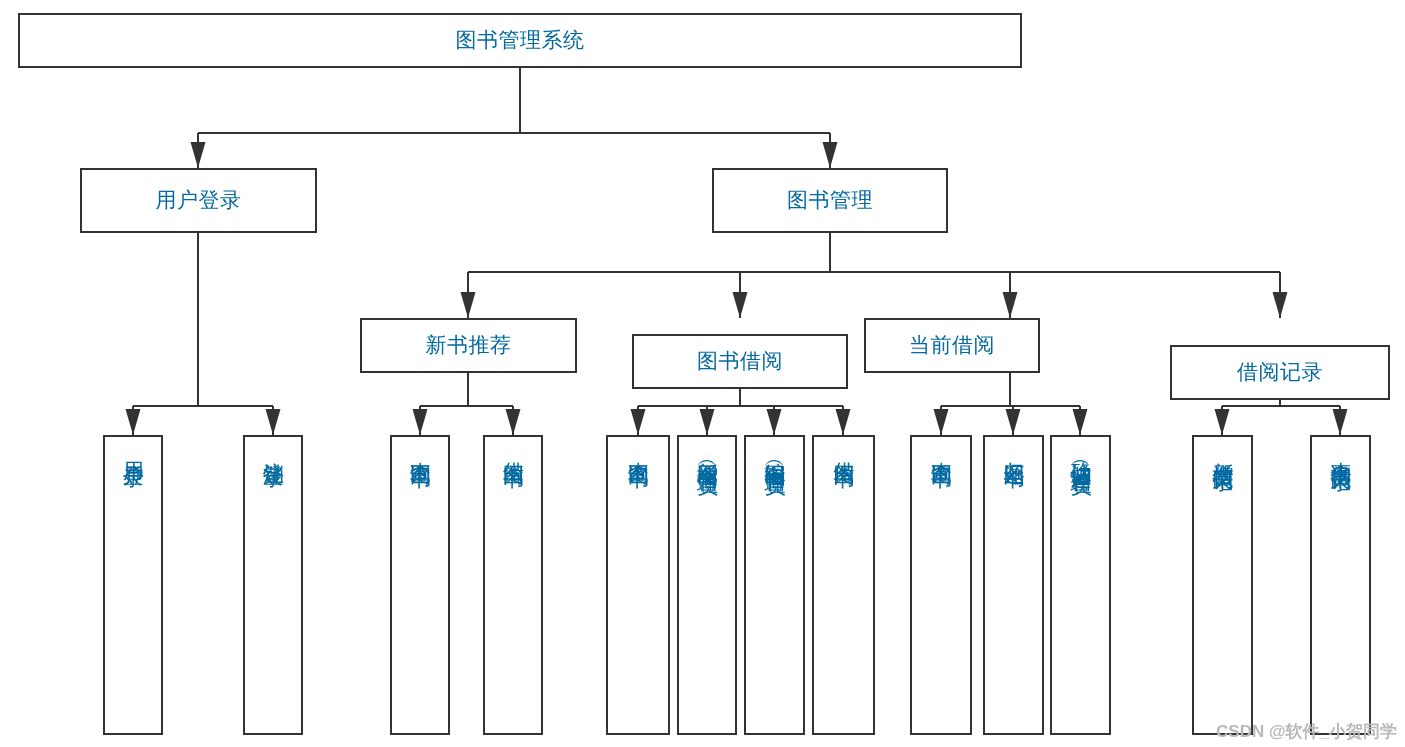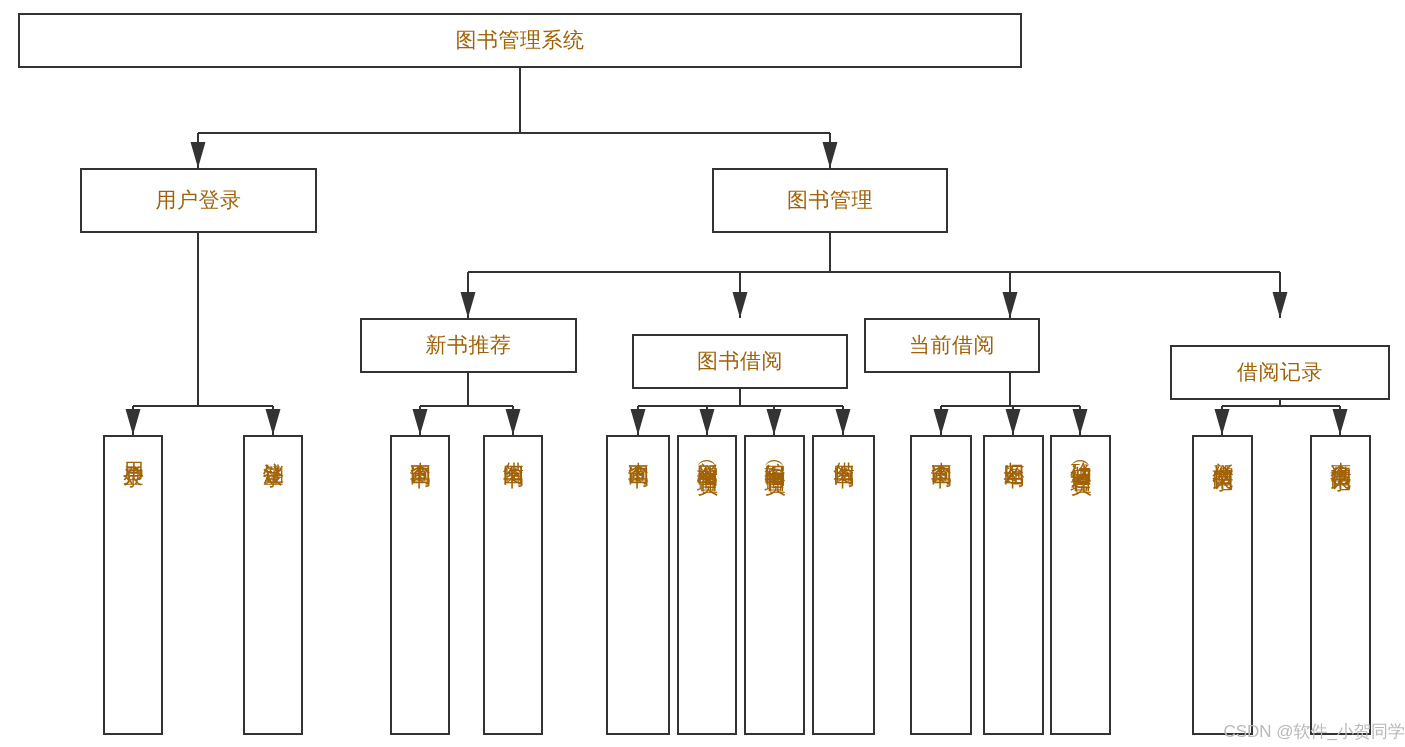--- a/index.html
+++ b/index.html
@@ -33,21 +33,21 @@
     background: #ffffff;
     border: 2.5px solid #333333;
     display: flex;
     align-items: center;
     justify-content: center;
     z-index: 2;
   }
   .node-label {
     font-size: 21px;
     line-height: 1.15;
-    color: #a16207;
+    color: #0369a1;
     letter-spacing: 0.5px;
     white-space: nowrap;
     text-align: center;
   }
   .node.root .node-label { font-size: 21px; }
   .node.leaf {
     align-items: flex-start;
     justify-content: center;
     padding-top: 8px;
   }
@@ -56,27 +56,28 @@
     text-orientation: upright;
     font-size: 21px;
     line-height: 1.18;
     letter-spacing: 2px;
     white-space: nowrap;
     height: auto;
     max-height: 282px;
   }
   #watermark {
     position: absolute;
-    right: 0;
+    right: 8px;
     bottom: 4px;
     font-size: 17px;
     color: #b9b9b9;
     z-index: 5;
     white-space: nowrap;
     user-select: none;
+    font-weight: bold;
   }
 </style>
 </head>
 <body>
 
 <div id="diagram">
 
   <svg id="edge-layer" viewBox="0 0 1405 747" xmlns="http://www.w3.org/2000/svg">
       <line x1="520" y1="68" x2="520" y2="133" stroke="#333333" stroke-width="2.5" shape-rendering="crispEdges"></line>
       <line x1="198" y1="133" x2="830" y2="133" stroke="#333333" stroke-width="2.5" shape-rendering="crispEdges"></line>

